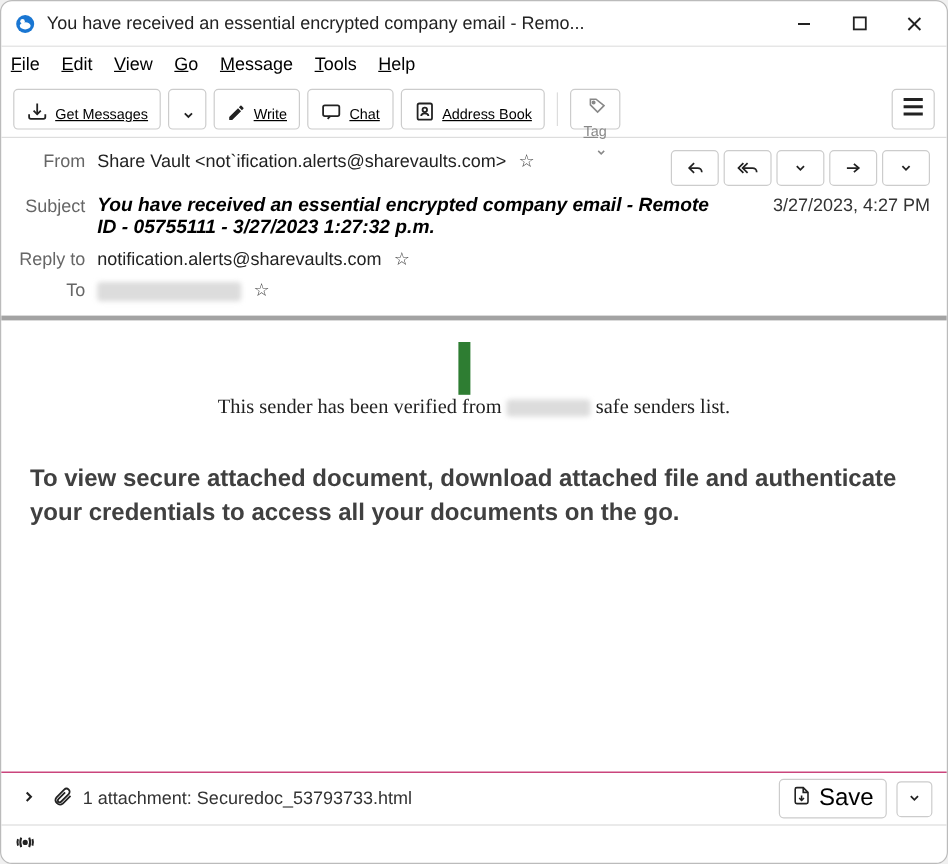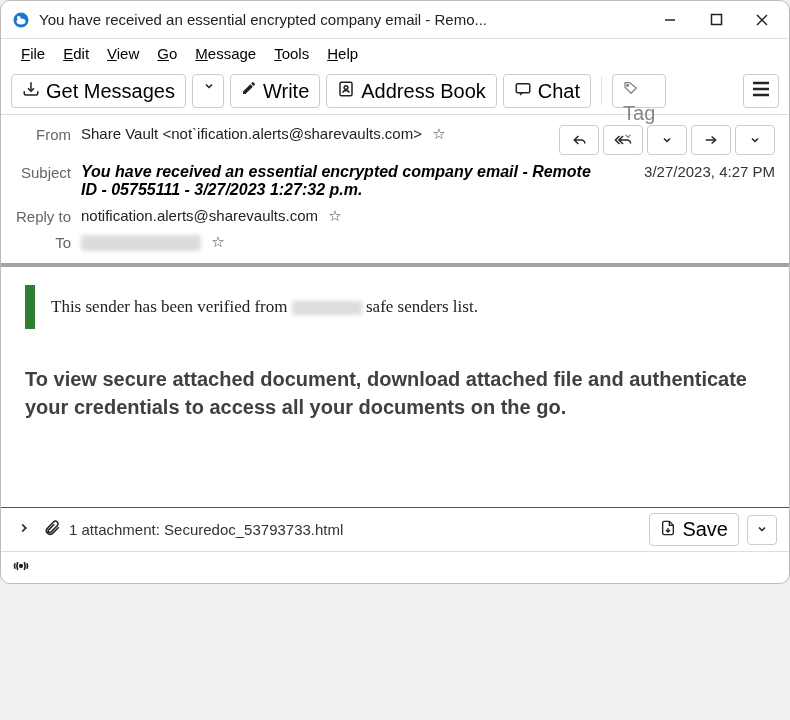--- a/index.html
+++ b/index.html
@@ -6,21 +6,21 @@
 body {
   font-family: "Segoe UI", Arial, sans-serif;
   font-size: 14px;
   background: #f0f0f0;
   width: 790px;
   height: 720px;
   overflow: hidden;
 }
 .window {
   width: 790px;
-  height: 584px;
+  height: 720px;
   background: #fff;
   border: 1px solid #bbb;
   border-radius: 10px;
   display: flex;
   flex-direction: column;
   overflow: hidden;
 }
 .titlebar {
   height: 38px;
   display: flex;
@@ -34,40 +34,41 @@
   display:flex;align-items:center;justify-content:center;
 }
 .titlebar .title { flex: 1; font-size: 15px; color: #222; white-space: nowrap; overflow: hidden; text-overflow: ellipsis;}
 .win-controls { display: flex; }
 .win-btn { width: 46px; height: 38px; display:flex; align-items:center; justify-content:center; cursor:pointer; }
 .win-btn svg { stroke:#222; }
 .menubar {
   height: 28px;
   display: flex;
   align-items: center;
-  padding: 0 12px;
+  padding: 0 0;
   gap: 2px;
 }
 .menu-item { padding: 2px 8px; cursor:pointer; font-size:15px; }
 .menu-item u { text-decoration: underline; }
 .toolbar {
   height: 48px;
   display: flex;
   align-items: center;
   padding: 0 10px;
   gap: 6px;
   border-bottom: 1px solid #ddd;
 }
 .tbtn {
-  display:flex; align-items:flex-start; gap:6px;
+  display:flex; align-items:flex-end; gap:6px;
   padding: 5px 10px;
   border:1px solid #ccc; border-radius:4px;
   background:#fff; cursor:pointer;
-  font-size:20px;
+  font-size:12px;
   height: 34px;
+  text-decoration: underline;
 }
 .tbtn svg { display:block; }
 .chev-btn { width: 32px; }
 .toolbar-spacer { flex:1; }
 .hamburger {
   width:36px;height:34px;border:1px solid #ccc;border-radius:4px;
   display:flex;align-items:center;justify-content:center;cursor:pointer;
 }
 .headers {
   padding: 10px 14px 4px 8px;
@@ -108,20 +109,21 @@
 }
 .blur-box.small { width:70px; height:14px;}
 .body-area {
   flex:1;
   padding: 18px 24px 10px 24px;
   overflow:auto;
 }
 .verify-bar {
   display:flex; align-items:center;
   margin-bottom: 36px;
+  flex-direction: column;
 }
 .verify-stripe { width:10px; height:44px; background:#2e7d32; margin-right:16px; }
 .verify-text { font-family: Georgia, serif; font-size:17px; color:#222; }
 .main-msg { font-size:20px; font-weight:700; line-height:1.4; color:#404040; }
 .attachment-bar {
   border-top:1px solid #be185d;
   height: 44px;
   display:flex; align-items:center;
   padding: 0 12px;
   gap: 8px;
@@ -211,35 +213,35 @@
       <span>
           <svg width="16" height="16" viewBox="0 0 24 24" fill="#222">
             <path d="M3 17.25V21h3.75L17.81 9.94l-3.75-3.75L3 17.25zM20.71 7.04a1 1 0 0 0 0-1.41l-2.34-2.34a1 1 0 0 0-1.41 0l-1.83 1.83 3.75 3.75 1.83-1.83z"></path>
           </svg>
         </span>
       <span>Write</span>
     </div>
     <div class="tbtn">
       <span>
           <svg width="18" height="18" viewBox="0 0 24 24" fill="none" stroke="#222" stroke-width="2">
+            <rect x="3" y="5" width="18" height="12" rx="2"></rect>
+            <path d="M8 20l3-3"></path>
+          </svg>
+        </span>
+      <span>Chat</span>
+    </div>
+    <div class="tbtn">
+      <span>
+          <svg width="18" height="18" viewBox="0 0 24 24" fill="none" stroke="#222" stroke-width="2">
             <rect x="4" y="3" width="16" height="18" rx="2"></rect>
             <circle cx="12" cy="10" r="2.5"></circle>
             <path d="M8 17c0-2 2-3 4-3s4 1 4 3"></path>
           </svg>
         </span>
       <span>Address Book</span>
-    </div>
-    <div class="tbtn">
-      <span>
-          <svg width="18" height="18" viewBox="0 0 24 24" fill="none" stroke="#222" stroke-width="2">
-            <rect x="3" y="5" width="18" height="12" rx="2"></rect>
-            <path d="M8 20l3-3"></path>
-          </svg>
-        </span>
-      <span>Chat</span>
     </div>
     <div style="width:1px;height:28px;background:#ddd;margin:0 4px;"></div>
     <div class="tbtn" style="color:#888;flex-direction:column;">
       <span>
           <svg width="16" height="16" viewBox="0 0 24 24" fill="none" stroke="#888" stroke-width="2">
             <path d="M20 12l-8 8-9-9V4h7l10 8z"></path>
             <circle cx="7" cy="8" r="1.5" fill="#888"></circle>
           </svg>
         </span>
       <span>Tag</span>

